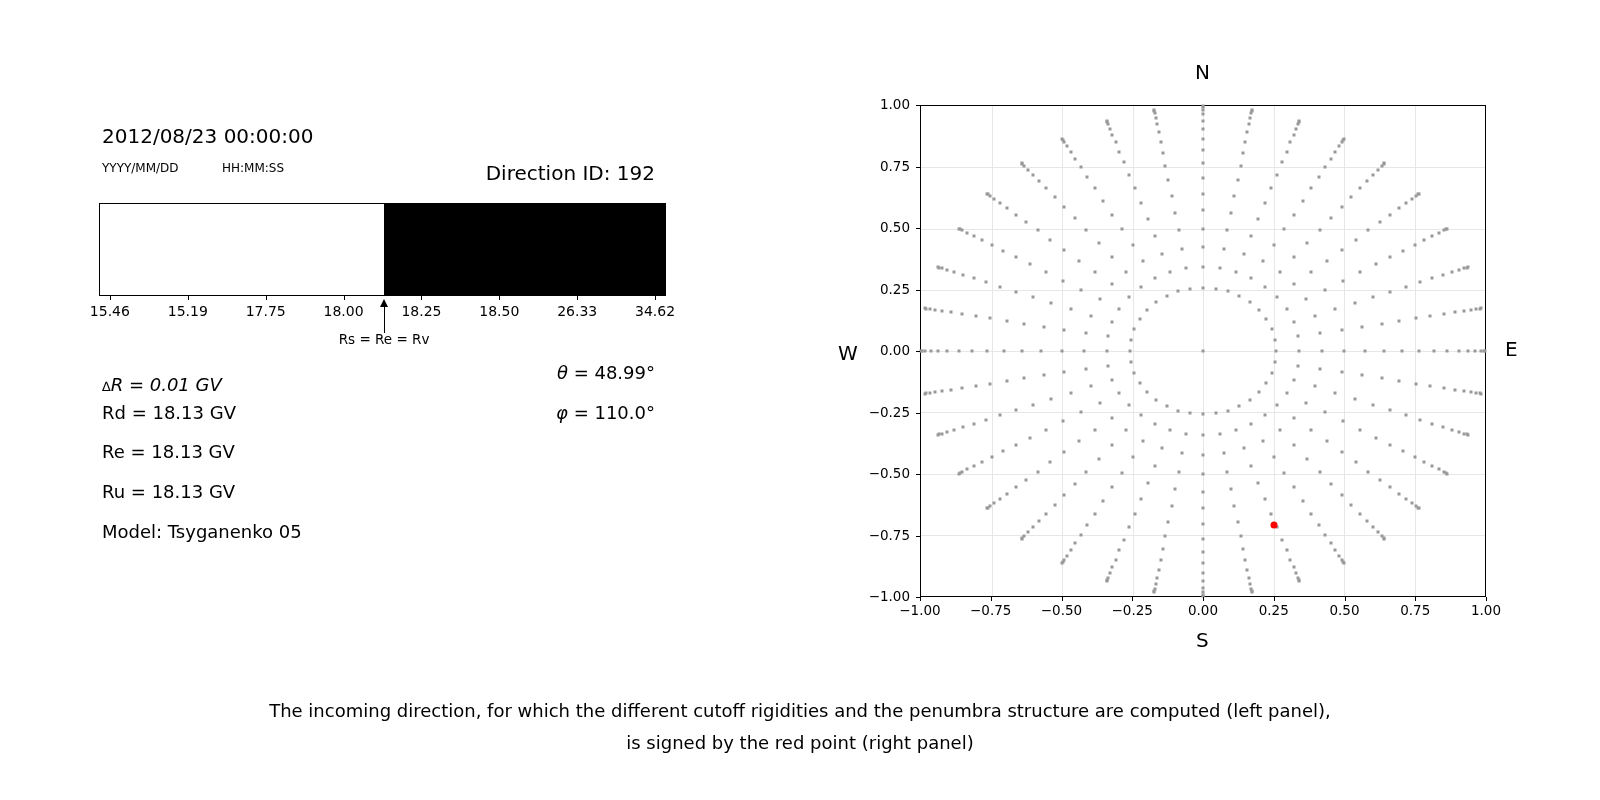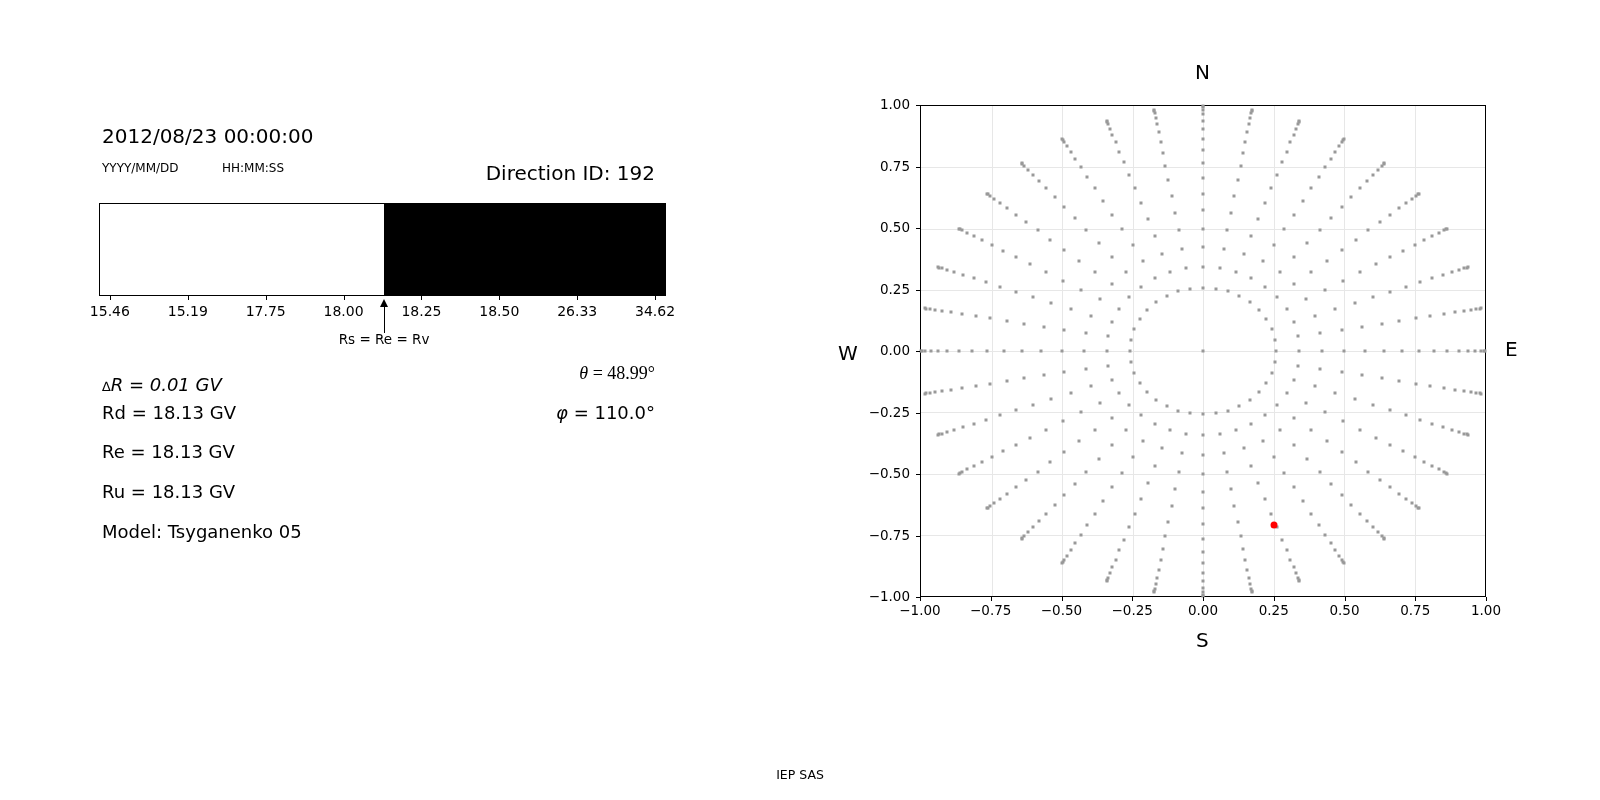--- a/index.html
+++ b/index.html
@@ -16,21 +16,21 @@
   #bar-forbidden{position:absolute;top:-1px;bottom:-1px;right:-1px;background:#000;}
   .btick{position:absolute;width:1px;height:4px;background:#000;top:296px;}
   .btlabel{position:absolute;top:304px;font-size:14px;transform:translateX(-50%);line-height:1;}
   #arrow-head{left:380px;top:299px;width:0;height:0;border-left:4px solid transparent;border-right:4px solid transparent;border-bottom:8px solid #000;}
   #arrow-shaft{left:383.5px;top:305px;width:1px;height:28px;background:#000;}
   #arrow-label{left:384px;top:333px;font-size:13.5px;transform:translateX(-50%);}
   .valrow{left:102px;font-size:18px;}
   #v-delta{top:376px;font-style:italic;} #v-rd{top:404px;} #v-re{top:443px;} #v-ru{top:483px;} #v-model{top:523px;}
   .small-sym{font-size:13px;}
   .math{font-style:italic;}
-  #v-theta{right:945px;top:364px;font-size:18px;font-family:Liberation Serif, serif;}
+  #v-theta{right:945px;top:364px;font-size:18px;}
   #v-phi{right:945px;top:404px;font-size:18px;}
 
   
   #plot-box{left:920px;top:105px;width:566px;height:492px;border:1px solid #000;box-sizing:border-box;background:#fff;}
   #scatter-area{position:absolute;left:0;top:0;right:0;bottom:0;}
   .gridline-v{position:absolute;top:0;bottom:0;width:1px;background:#e7e7e7;}
   .gridline-h{position:absolute;left:0;right:0;height:1px;background:#e7e7e7;}
   .dot{position:absolute;width:3px;height:3px;background:#999999;transform:translate(-50%,-50%);}
   .red-dot{position:absolute;width:7px;height:7px;border-radius:50%;background:#ff0000;transform:translate(-50%,-50%);z-index:5;}
   .ytick{position:absolute;width:4px;height:1px;background:#000;left:916px;}
@@ -724,15 +724,16 @@
       <div class="ytick" style="top: 412.5px;"></div>
       <div class="ylabel" style="top: 405.5px;">−0.25</div>
       <div class="ytick" style="top: 474px;"></div>
       <div class="ylabel" style="top: 467px;">−0.50</div>
       <div class="ytick" style="top: 535.5px;"></div>
       <div class="ylabel" style="top: 528.5px;">−0.75</div>
       <div class="ytick" style="top: 597px;"></div>
       <div class="ylabel" style="top: 590px;">−1.00</div>
     </div>
 
-  <div class="abs" id="credit">IEP SAS</div>
+  <div class="abs" id="cap1">The incoming direction, for which the different cutoff rigidities and the penumbra structure are computed (left panel),</div>
+  <div class="abs" id="cap2">is signed by the red point (right panel)</div>
 
 </div>
 
 </body></html>

